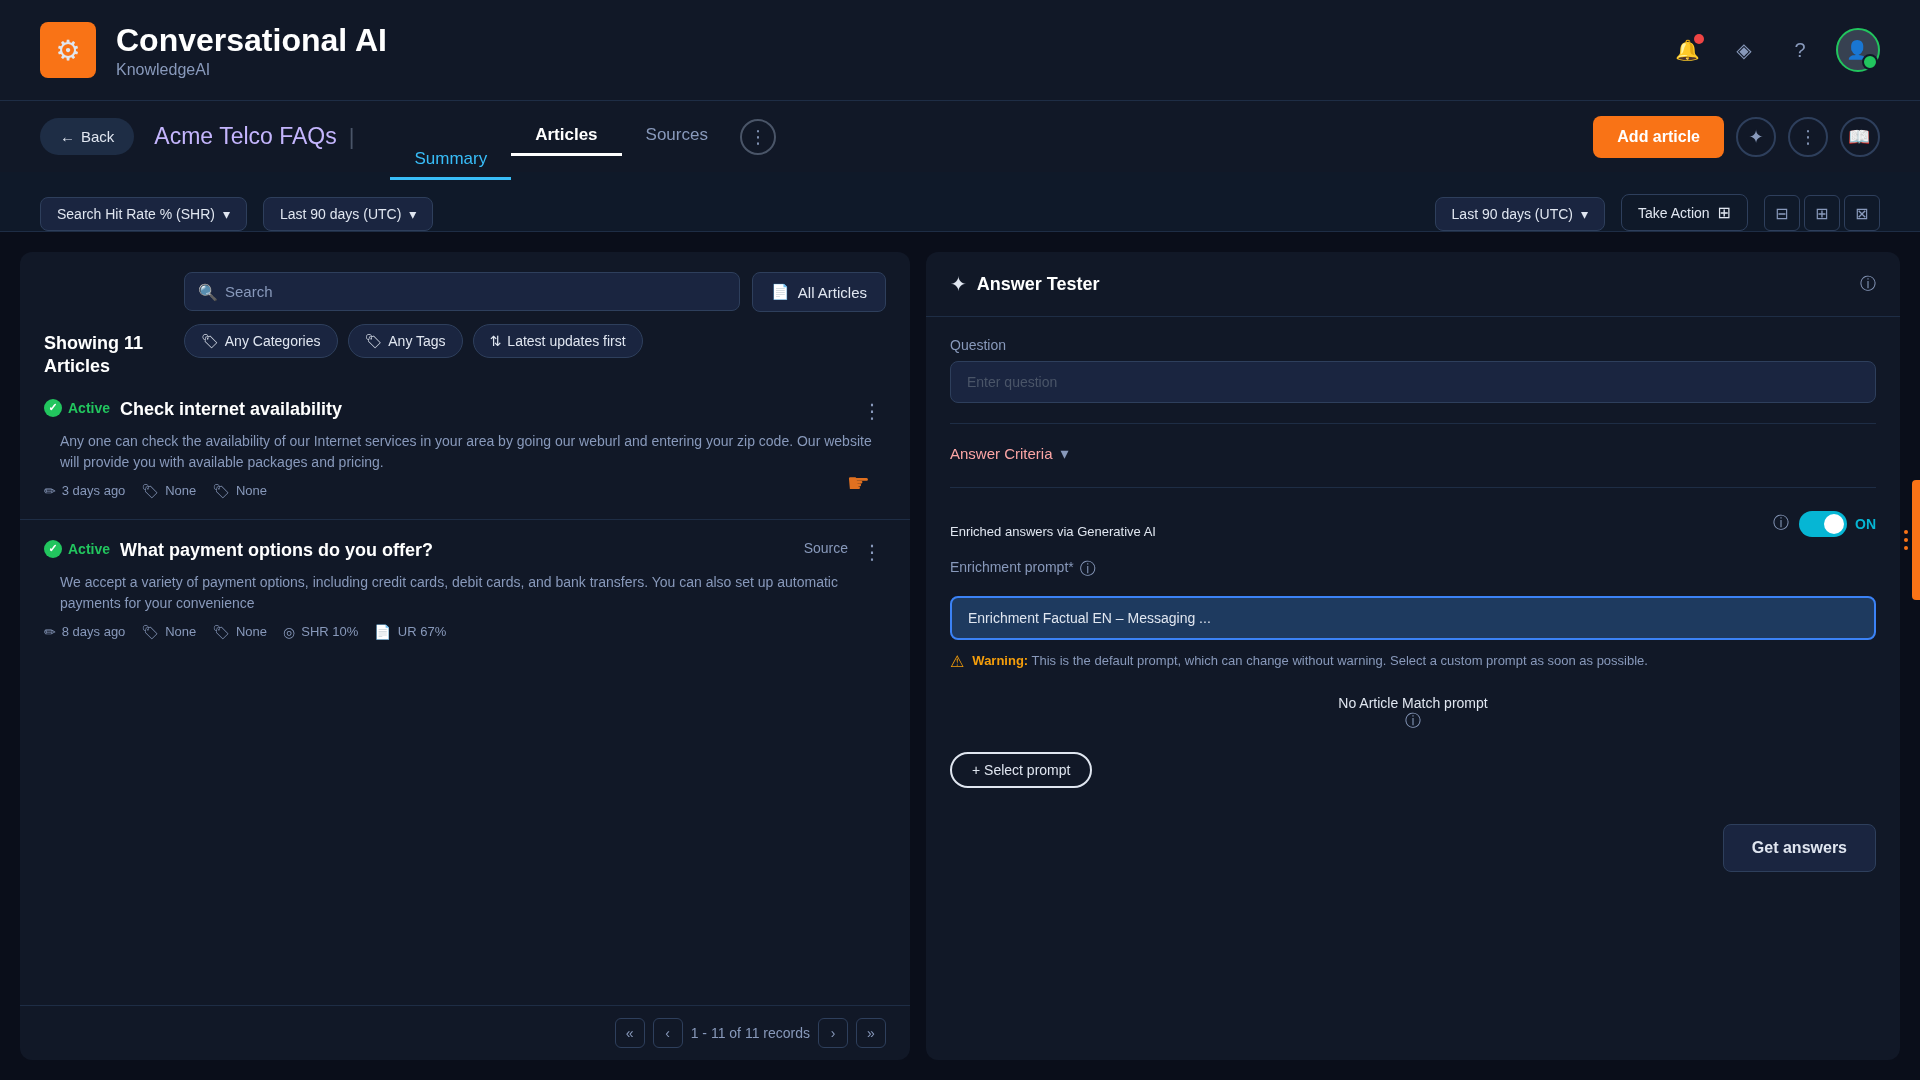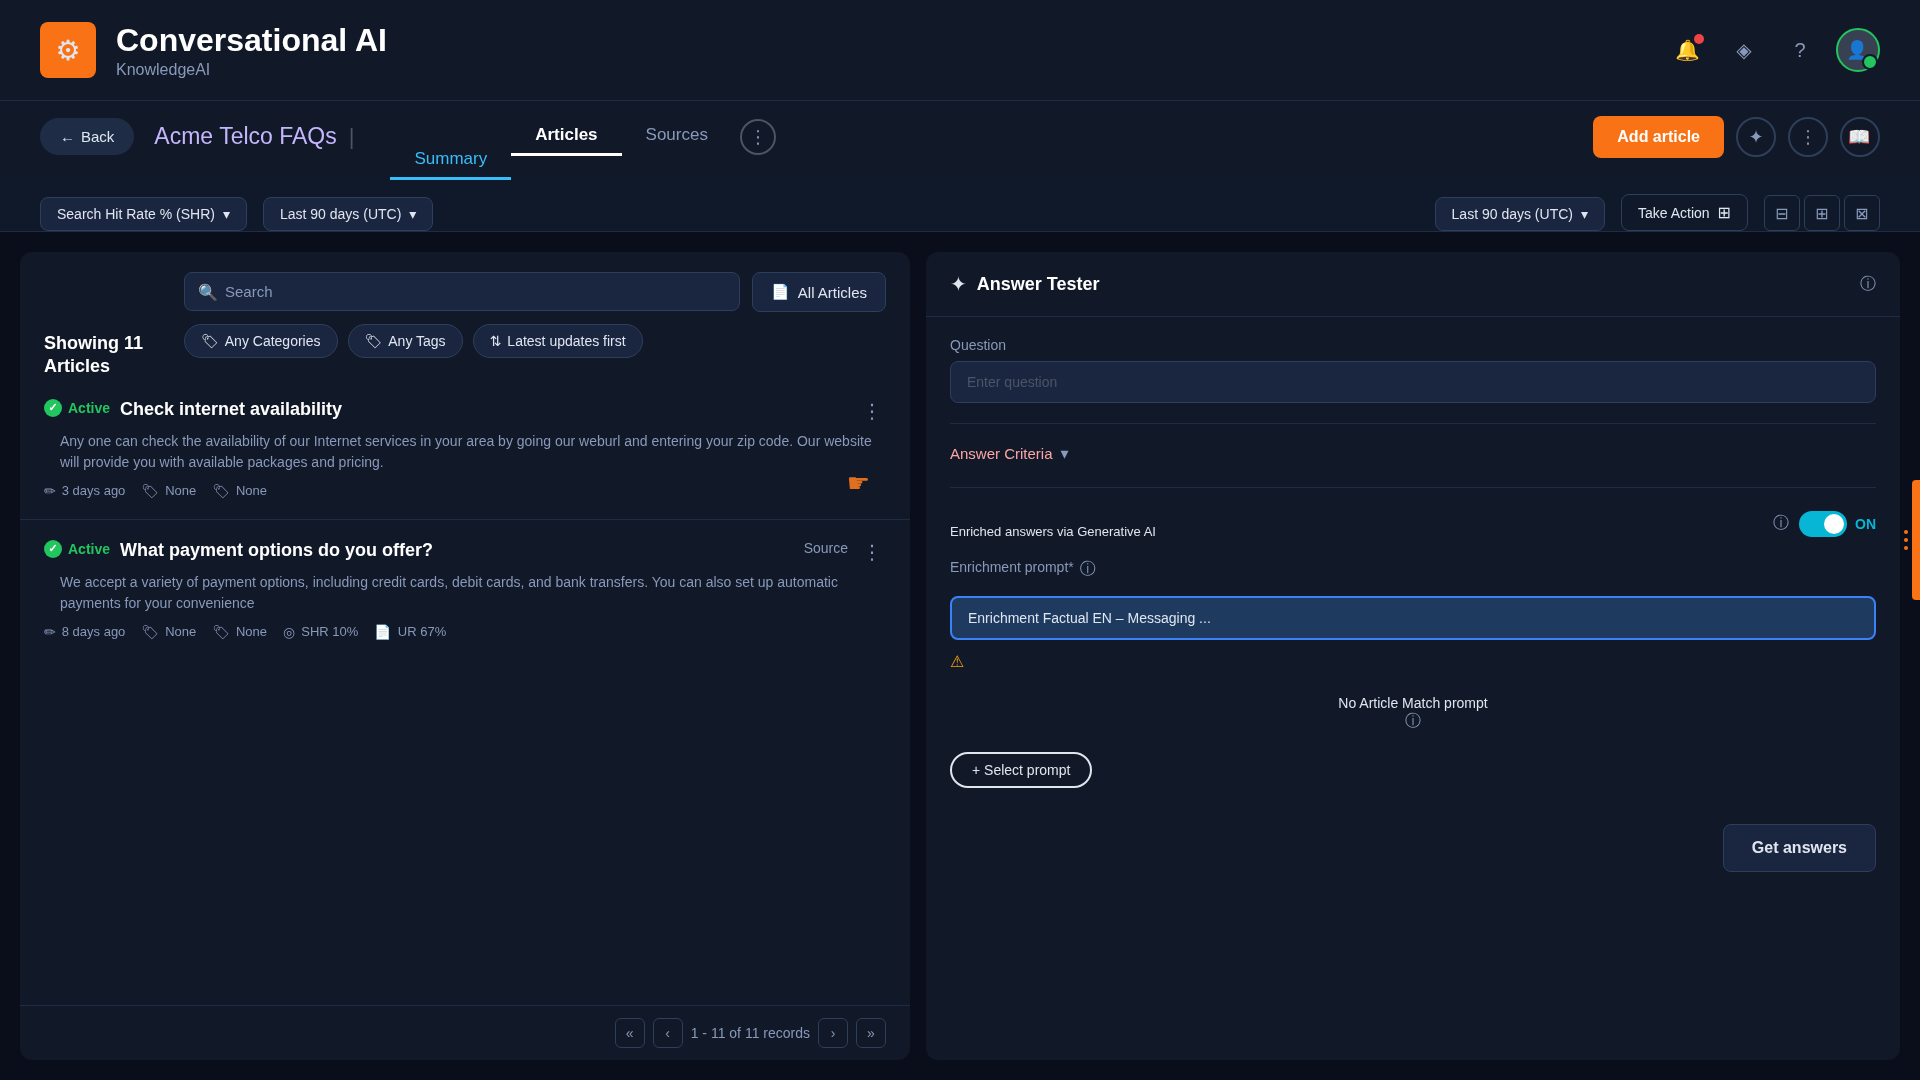--- a/index.html
+++ b/index.html
@@ -838,20 +838,23 @@
       <div class="form-section-label">
         <span>Enrichment prompt*</span>
         <span class="info-icon">ⓘ</span>
       </div>
       <div class="prompt-select">
         <span>Enrichment Factual EN – Messaging ...</span>
       </div>
 
       <div class="warning-box">
         <span class="warning-icon">⚠</span>
+        <span class="warning-text">
+          <strong>Warning:</strong> This is the default prompt, which can change without warning. Select a custom prompt as soon as possible.
+        </span>
       </div>
 
       <div class="no-match-row">
         <span class="no-match-label">No Article Match prompt</span>
         <span class="info-icon">ⓘ</span>
       </div>
 
       <button class="select-prompt-btn">+ Select prompt</button>
 
       <div style="display:flex; justify-content:flex-end; padding-top:12px;">

